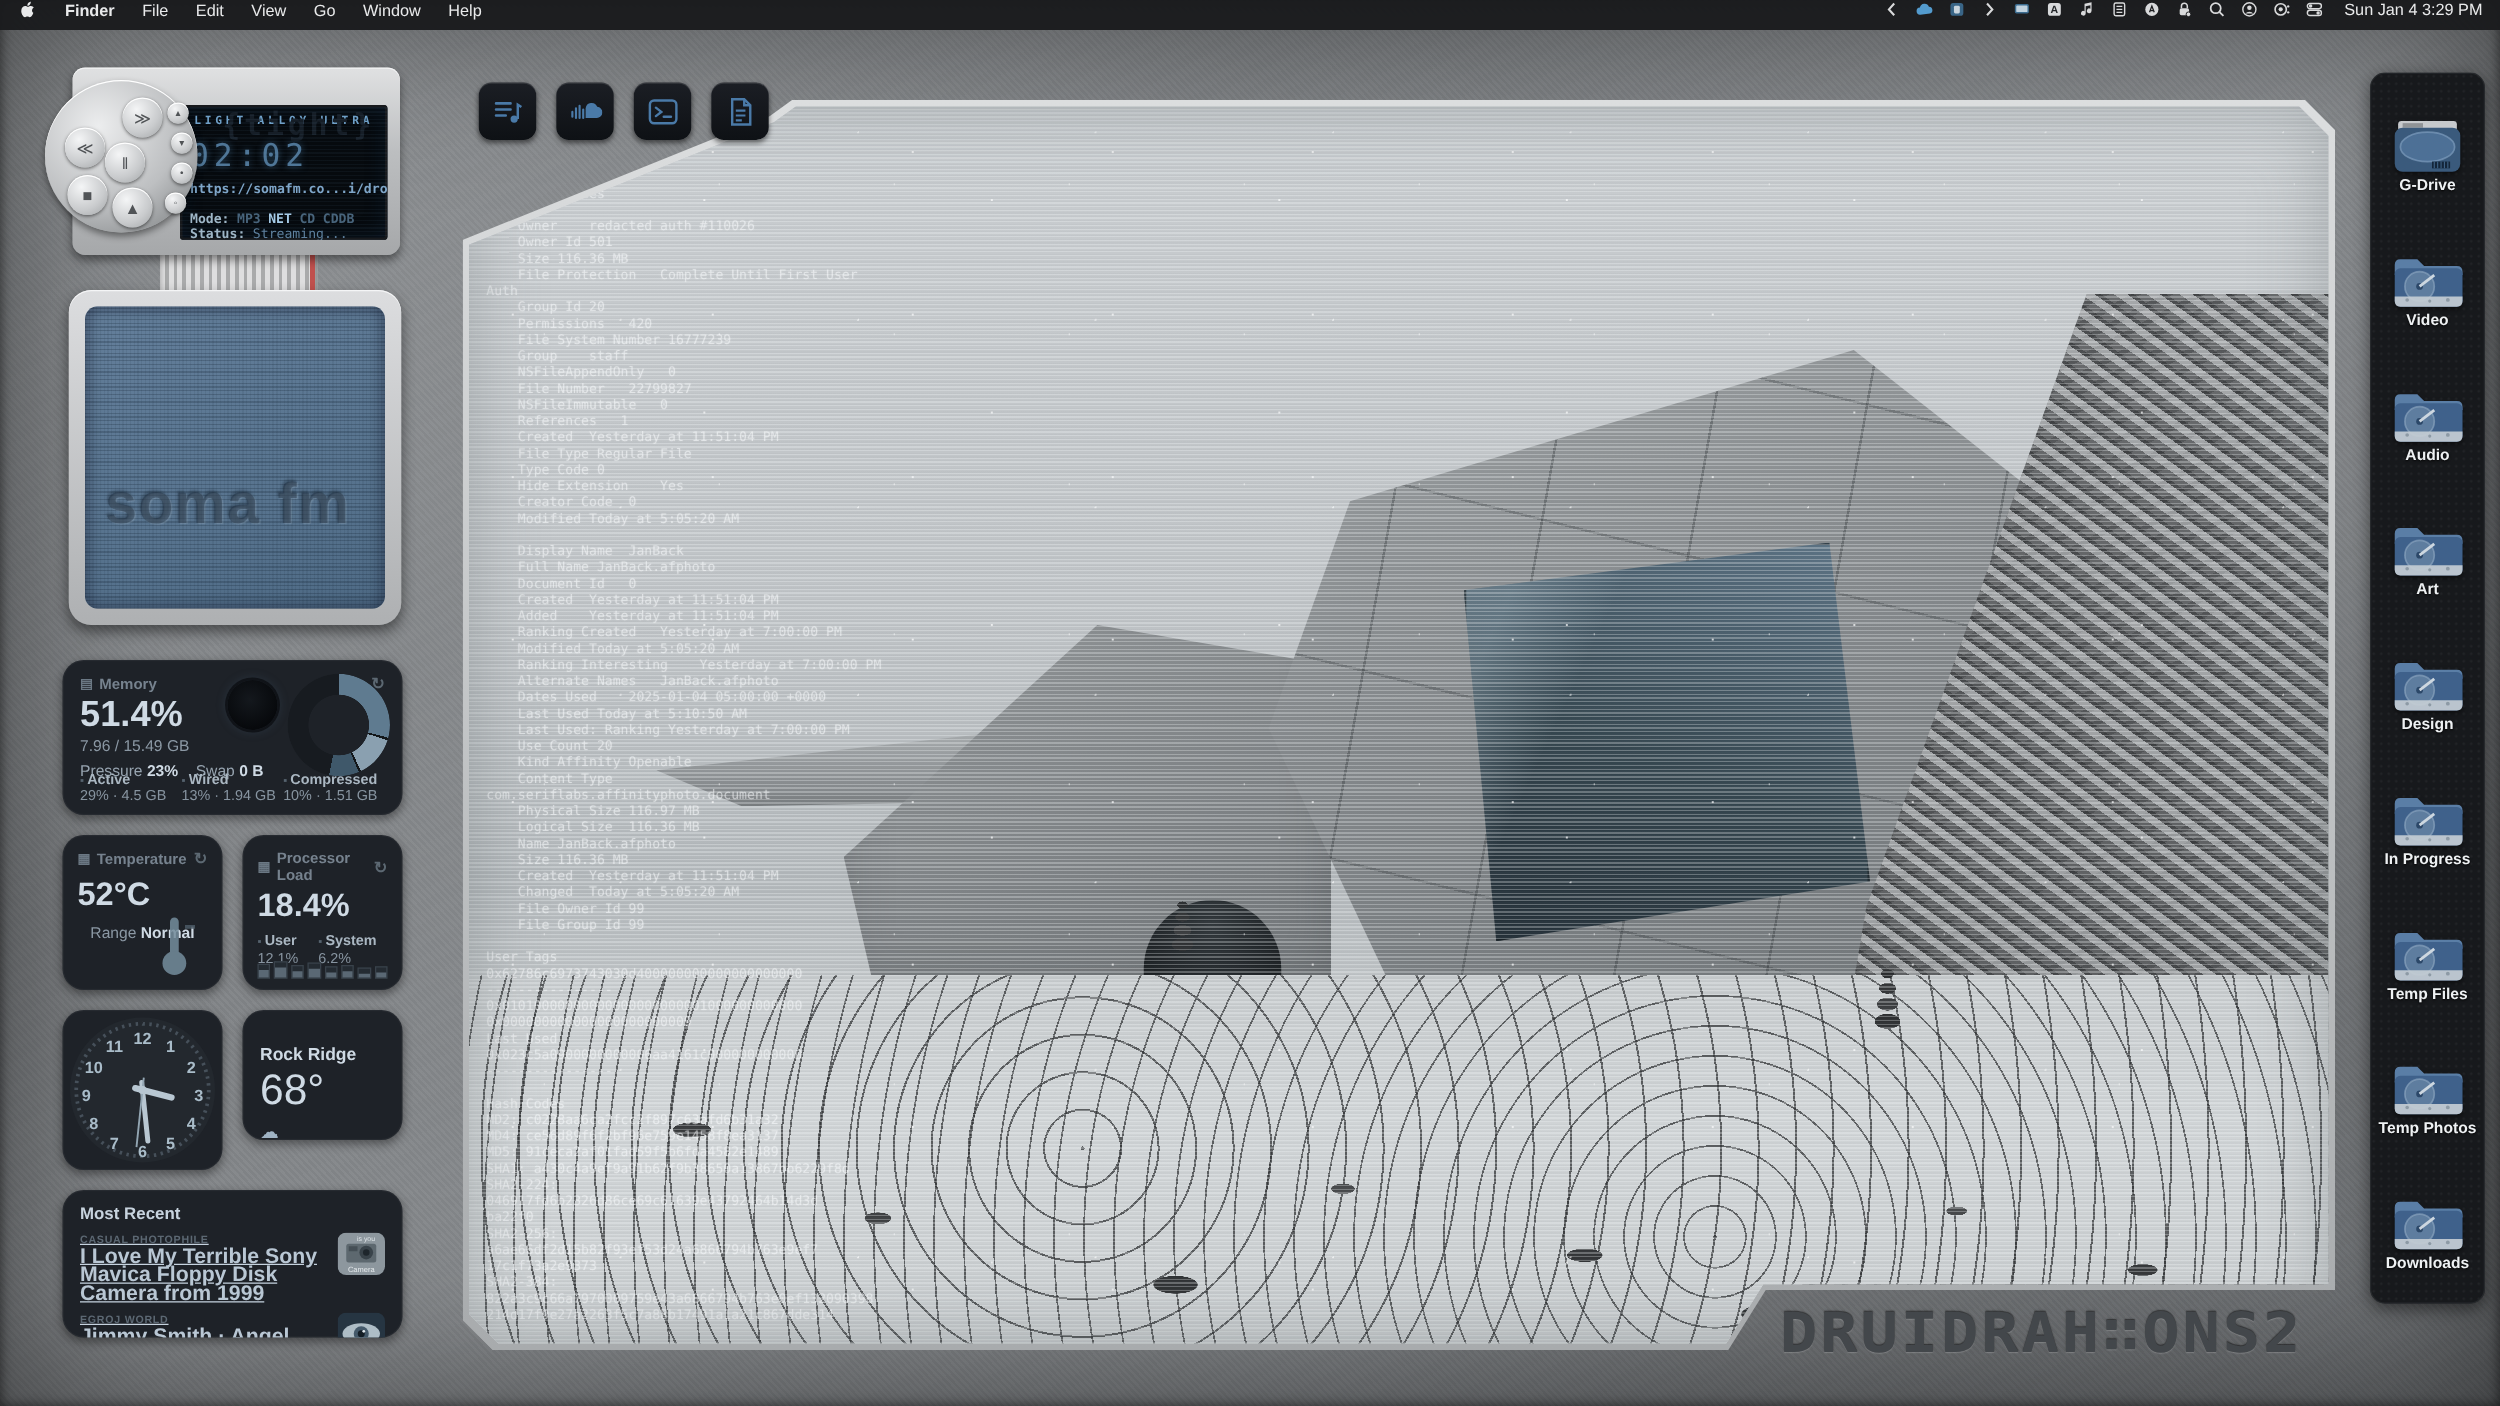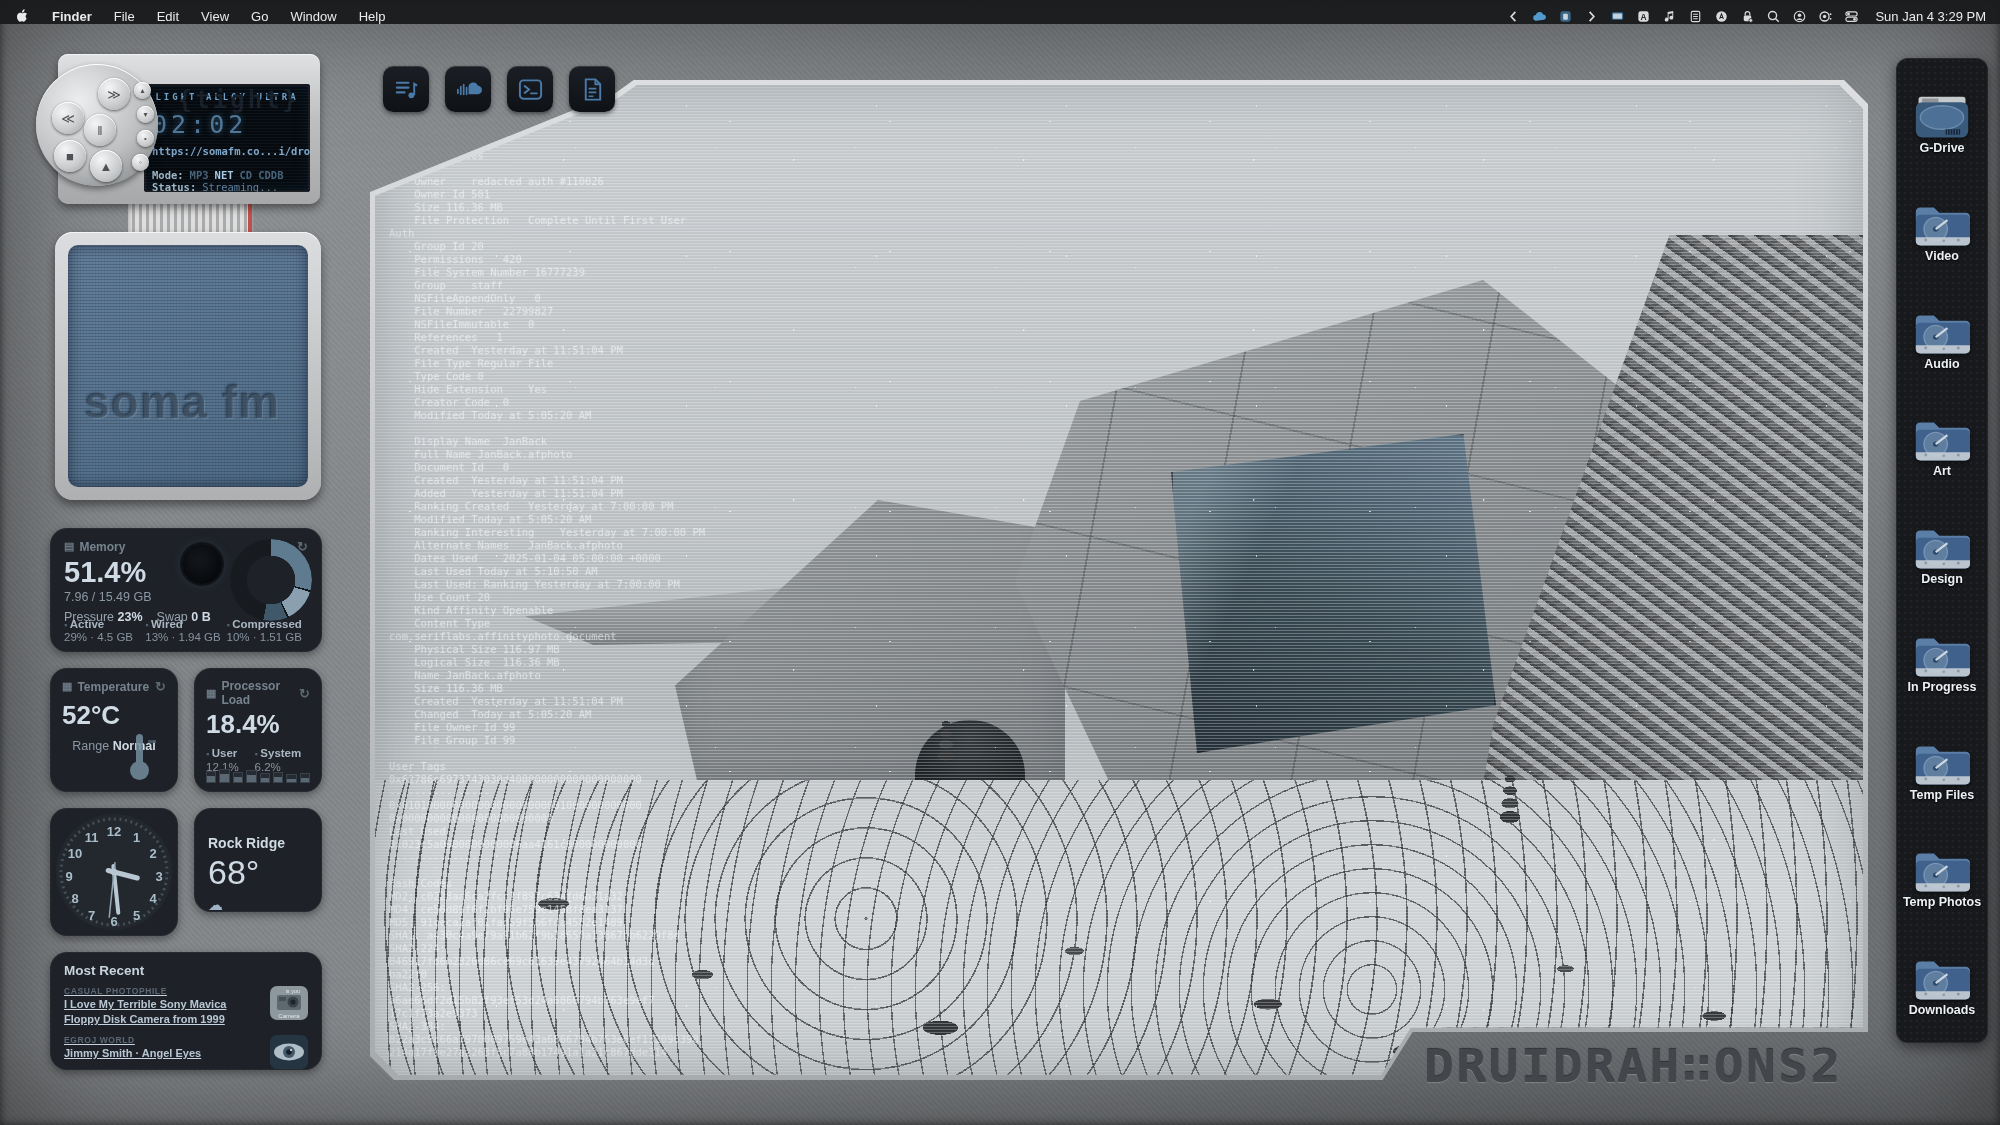--- a/index.html
+++ b/index.html
@@ -8,21 +8,21 @@
   #root { position:relative; width:2000px; height:1125px;
     background:
       radial-gradient(1300px 900px at 30% 35%, rgba(255,255,255,0.10), transparent 60%),
       radial-gradient(1000px 700px at 78% 72%, rgba(0,0,0,0.14), transparent 65%),
       repeating-linear-gradient(47deg, rgba(255,255,255,0.025) 0 2px, rgba(0,0,0,0.03) 2px 4px),
       linear-gradient(145deg,#8d9093 0%,#7e8184 30%,#898c8f 55%,#707376 100%);
     box-shadow: inset 0 0 140px rgba(0,0,0,0.55), inset 0 0 10px rgba(0,0,0,0.6); }
 
   
   .menubar { position:absolute; left:0; top:0; width:2000px; height:24px; z-index:50;
-    background:rgba(26,27,29,0.96); display:flex; align-items:flex-end; justify-content:space-between;
+    background:rgba(26,27,29,0.96); display:flex; align-items:flex-start; justify-content:space-between;
     color:#e9eaeb; font-size:13px; }
   .mb-left { display:flex; align-items:center; gap:2px; padding-left:14px; }
   .apple { width:16px; height:16px; display:inline-block; margin-right:10px; }
   .mb-items { display:flex; gap:2px; }
   .mb-items .mb-item { padding:0 10px; }
   .mb-items .mb-item:nth-child(1) { font-weight:bold; }
   .mb-right { display:flex; align-items:center; gap:9px; padding-right:14px; }
   .mb-ic { width:17px; height:15px; display:flex; align-items:center; justify-content:center; opacity:.92; }
   .mb-ic svg { width:15px; height:15px; }
   .mb-clock { margin-left:6px; font-size:13px; }
@@ -197,21 +197,21 @@
   .wx-loc { font-size:14px; font-weight:bold; color:#cfdae4; }
   .wx-temp { font-size:34px; color:#cfdae4; margin-top:2px; font-weight:normal; }
   .wx-cloud { font-size:15px; color:#9fb3c4; margin-top:4px; }
   .wx-cond { font-size:12.5px; color:#aab7c2; font-weight:bold; margin-top:1px; }
   .wx-hilo { font-size:12px; color:#8b98a4; margin-top:1px; }
   .w-news { left:50px; top:952px; width:272px; height:118px; padding:11px 14px; }
   .news-title { font-size:13.5px; font-weight:bold; color:#c7d3de; }
   .news-item { display:flex; gap:10px; margin-top:8px; align-items:flex-start; }
   .news-txt { flex:1;text-decoration:underline; }
   .news-src { font-size:8.5px; font-weight:bold; letter-spacing:.6px; color:#5c6873; }
-  .news-head { font-size:11px; font-weight:bold; color:#b9c7d4; line-height:15px; margin-top:1px; }
+  .news-head { font-size:17px; font-weight:bold; color:#b9c7d4; line-height:15px; margin-top:1px; }
   .news-thumb { width:38px; height:34px; border-radius:7px; overflow:hidden; flex:none; }
 
   
   .strip { position:absolute; left:1896px; top:58px; width:92px; height:985px; z-index:6;
     background:radial-gradient(rgba(255,255,255,0.045) 1px, transparent 1.3px) 0 0/6px 6px, #17191c;
     border-radius:12px; box-shadow:inset 0 0 0 1px #26292c, 0 4px 14px rgba(0,0,0,0.5);
     display:flex; flex-direction:column; justify-content:space-between; padding:36px 0 26px; }
   .dicon { display:flex; flex-direction:column; align-items:center; gap:0; }
   .dicon svg { width:58px; height:47px; filter:drop-shadow(0 2px 2px rgba(0,0,0,0.5)); }
   .dicon .lbl { font-size:12.5px; font-weight:bold; color:#eef1f3; text-shadow:0 1px 2px #000; }

